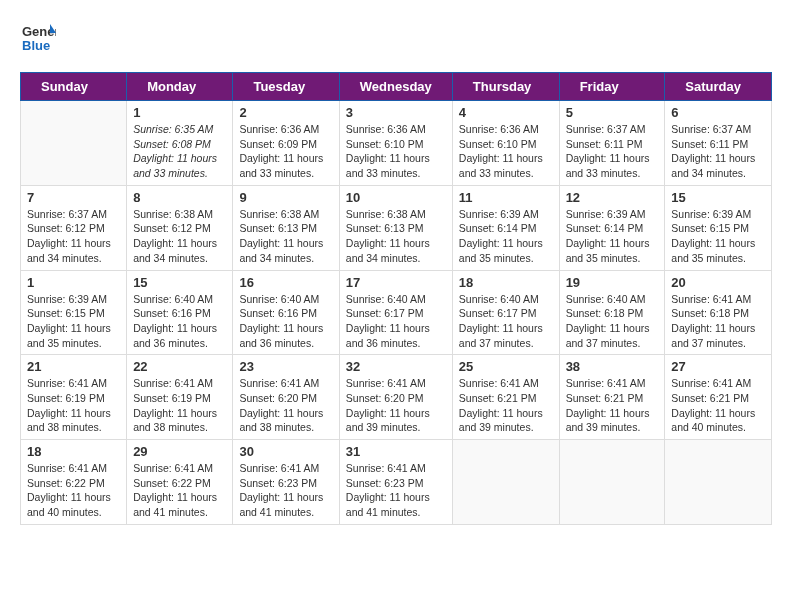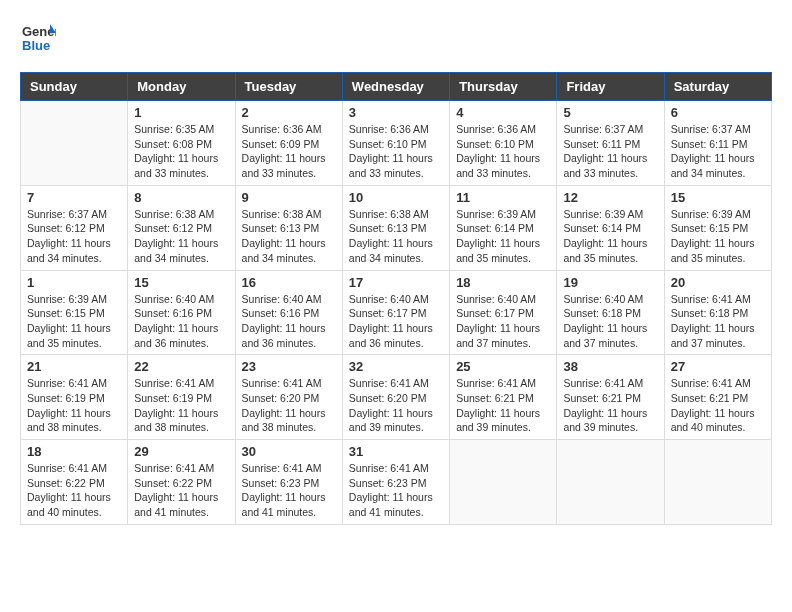--- a/index.html
+++ b/index.html
@@ -36,23 +36,23 @@
     .calendar-subtitle {
       font-size: 16px;
       color: #555;
     }
     table {
       width: 100%;
       border-collapse: collapse;
       border: 1px solid #ccc;
     }
     thead tr th {
-      background-color: #404040;
+      background-color: #701a75;
       color: #fff;
-      padding: 6px 9px;
+      padding: 6px 20px;
       font-size: 13px;
       font-weight: bold;
       text-align: left;
       border: 1px solid #1a5eab;
     }
     td {
       vertical-align: top;
       padding: 4px 6px;
       border: 1px solid #ddd;
       width: 14.28%;
@@ -103,21 +103,21 @@
         <th>Thursday</th>
         <th>Friday</th>
         <th>Saturday</th>
       </tr>
   </thead>
   <tbody id="calendar-body">
       <tr>
         <td class="empty"></td>
         <td>
           <span class="day-number">1</span>
-          <div class="day-detail" style="white-space: pre-line;">Sunrise: 6:35 AM
+          <div class="day-detail" style="white-space: pre-line; font-style: italic;">Sunrise: 6:35 AM
 Sunset: 6:08 PM
 Daylight: 11 hours
 and 33 minutes.</div>
         </td>
         <td>
           <span class="day-number">2</span>
           <div class="day-detail" style="white-space: pre-line;">Sunrise: 6:36 AM
 Sunset: 6:09 PM
 Daylight: 11 hours
 and 33 minutes.</div>

